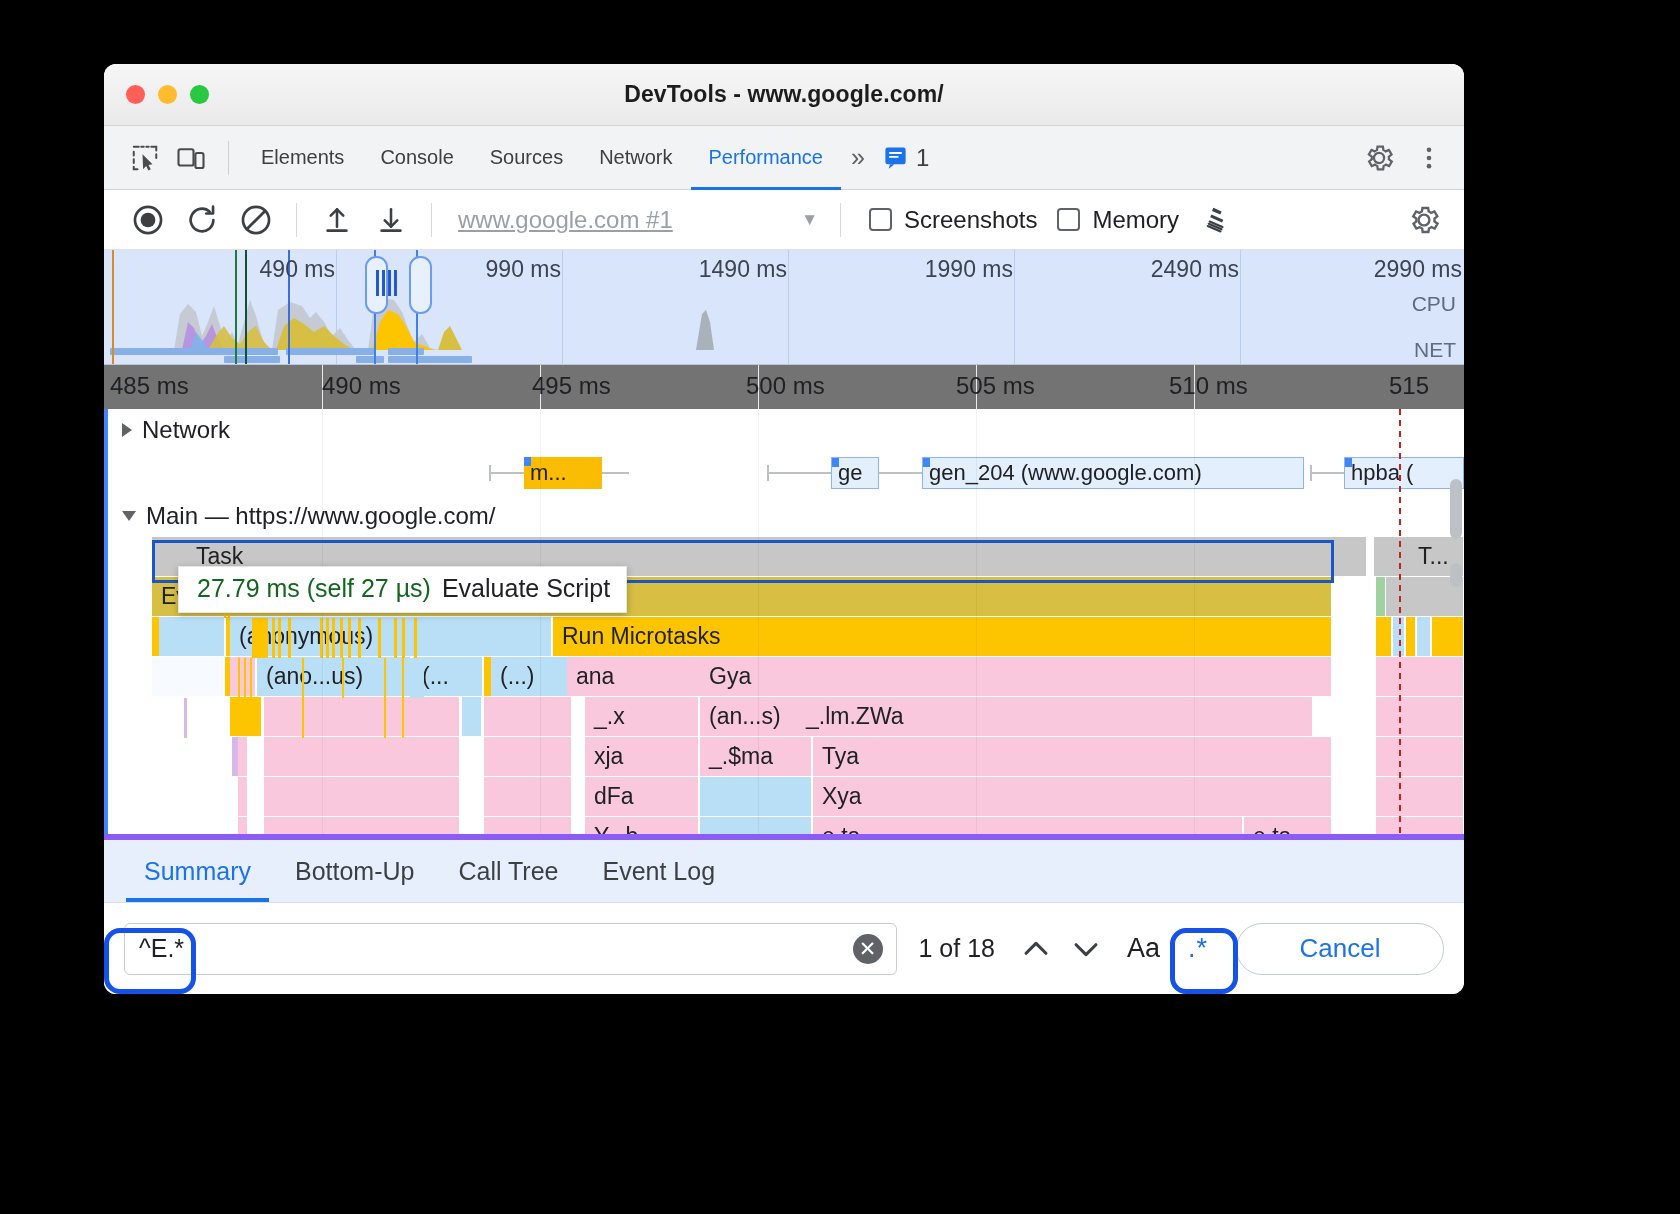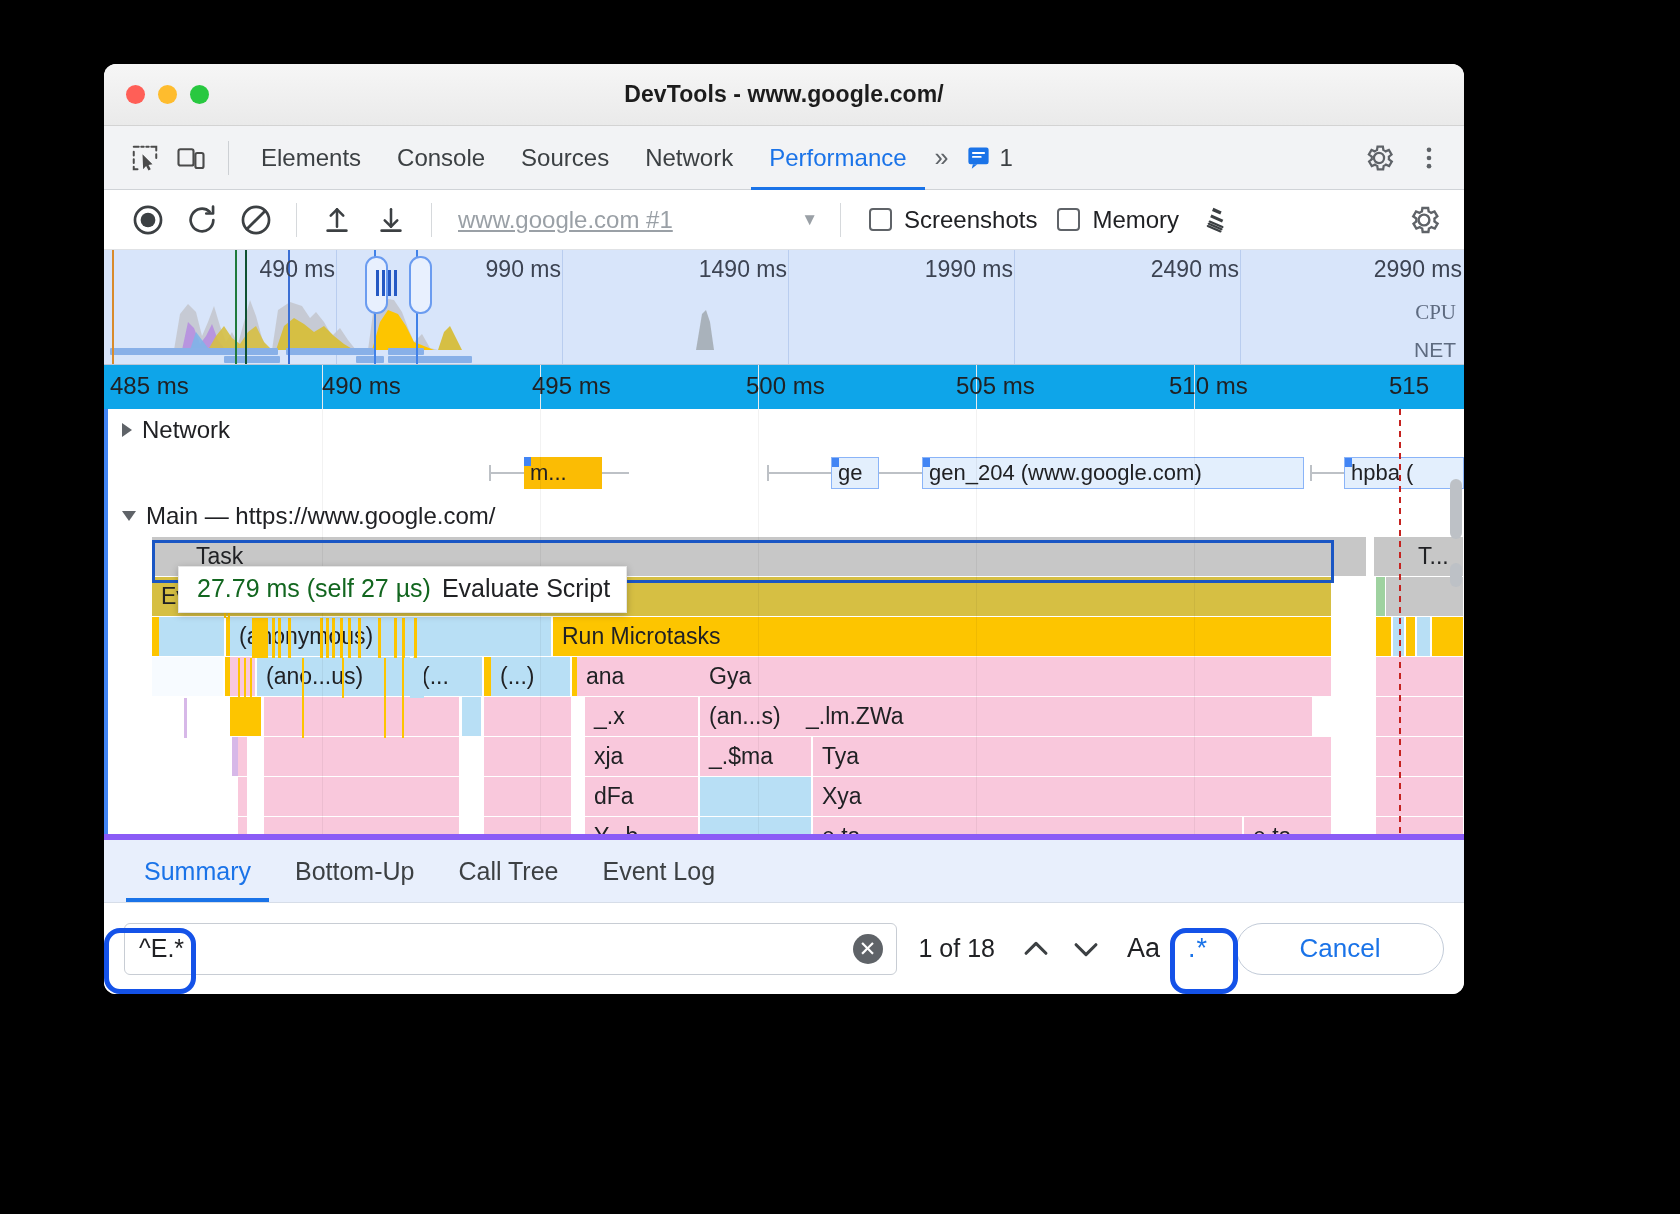--- a/index.html
+++ b/index.html
@@ -52,21 +52,21 @@
     padding-left: 18px;
     position: relative;
   }
   .tb-icon {
     width: 46px; height: 46px;
     display: flex; align-items: center; justify-content: center;
     color: #4b4b4b; cursor: pointer;
   }
   .tb-sep { width: 1px; height: 34px; background: #cdd0d4; margin: 0 14px; }
   .dt-tab {
-    font-size: 24px; color: #3c4043;
+    font-size: 20px; color: #3c4043;
     padding: 0 18px; height: 64px;
     display: flex; align-items: center;
     cursor: pointer; white-space: nowrap;
   }
   .dt-tab.active { color: #1a73e8; box-shadow: inset 0 -3px 0 #1a73e8; }
   .chev { font-size: 25px; color: #5f6368; padding: 0 10px; cursor: pointer; letter-spacing:-3px;}
   .issue-wrap { display: flex; align-items: center; gap: 7px; padding: 0 10px; cursor: pointer; }
   .issue-count { font-size: 24px; color: #3c4043; }
   .tabs-right { margin-left: auto; display: flex; align-items: center; padding-right: 12px; gap: 4px; }
 
@@ -133,21 +133,21 @@
   .ov-netband { position: absolute; left: 0; right: 0; bottom: 0; height: 16px; }
   .nb { position: absolute; height: 7px; background: #88b0e8; border-radius: 1px; }
 
   
   .flame-wrap {
     flex: 1 1 auto; position: relative; overflow: hidden;
     background: #fff; display: flex;
   }
   .flame-main { position: relative; flex: 1 1 auto; overflow: hidden; }
 
-  .ruler { position: relative; height: 44px; background: #0ea5e9; }
+  .ruler { position: relative; height: 44px; background: #737373; }
   .ruler .tick {
     position: absolute; top: 7px; font-size: 24px; color: #202124;
     white-space: nowrap;
   }
   .ruler .tickline { position: absolute; top: 0; bottom: 0; width: 1px; background: #e8eaed; }
 
   .track-head {
     display: flex; align-items: center; gap: 10px;
     height: 42px; padding-left: 14px;
     font-size: 24px; color: #202124;
@@ -454,21 +454,21 @@
         <i></i>
     </div>
 
     <div class="ov-timelabel" style="left:231px;">490 ms</div>
     <div class="ov-timelabel" style="left:457px;">990 ms</div>
     <div class="ov-timelabel" style="left:683px;">1490 ms</div>
     <div class="ov-timelabel" style="left:909px;">1990 ms</div>
     <div class="ov-timelabel" style="left:1135px;">2490 ms</div>
     <div class="ov-timelabel" style="left:1358px;">2990 ms</div>
 
-    <div class="ov-sidelabel" style="top:50px;font-family:Liberation Serif, serif;">CPU</div>
+    <div class="ov-sidelabel" style="top:42px;">CPU</div>
     <div class="ov-sidelabel" style="top:88px;">NET</div>
   </div>
 
   <div class="flame-wrap">
     <div class="flame-main">
 
       <div class="ruler">
         <div class="tickline" style="left:218px;"></div>
         <div class="tickline" style="left:436px;"></div>
         <div class="tickline" style="left:654px;"></div>
@@ -545,21 +545,21 @@
 
         <div class="frow">
           <div class="fb c-white" style="left:0px; width:72px;"></div>
           <div class="fb c-yellow" style="left:73px; width:4px;"></div>
           <div class="fb c-pink" style="left:78px; width:26px;"></div>
           <div class="fb c-blue" style="left:105px; width:154px;">(ano...us)</div>
           <div class="fb c-blue" style="left:261px; width:70px;">(...</div>
           <div class="fb c-yellow" style="left:332px; width:6px;"></div>
           <div class="fb c-blue" style="left:339px; width:80px;">(...)</div>
           <div class="fb c-yellow" style="left:420px; width:12px;"></div>
-          <div class="fb c-pink" style="left:425px; width:134px;">ana</div>
+          <div class="fb c-pink" style="left:415px; width:134px;">ana</div>
           <div class="fb c-pink" style="left:548px; width:632px;">Gya</div>
           <div class="fb c-pink" style="left:1224px; width:88px;"></div>
         </div>
 
         <div class="frow">
           <div class="fb c-yellow" style="left:78px; width:32px;"></div>
           <div class="fb c-pink" style="left:112px; width:196px;"></div>
           <div class="fb c-blue" style="left:310px; width:20px;"></div>
           <div class="fb c-pink" style="left:332px; width:88px;"></div>
           <div class="fb c-pink" style="left:433px; width:114px;">_.x</div>

